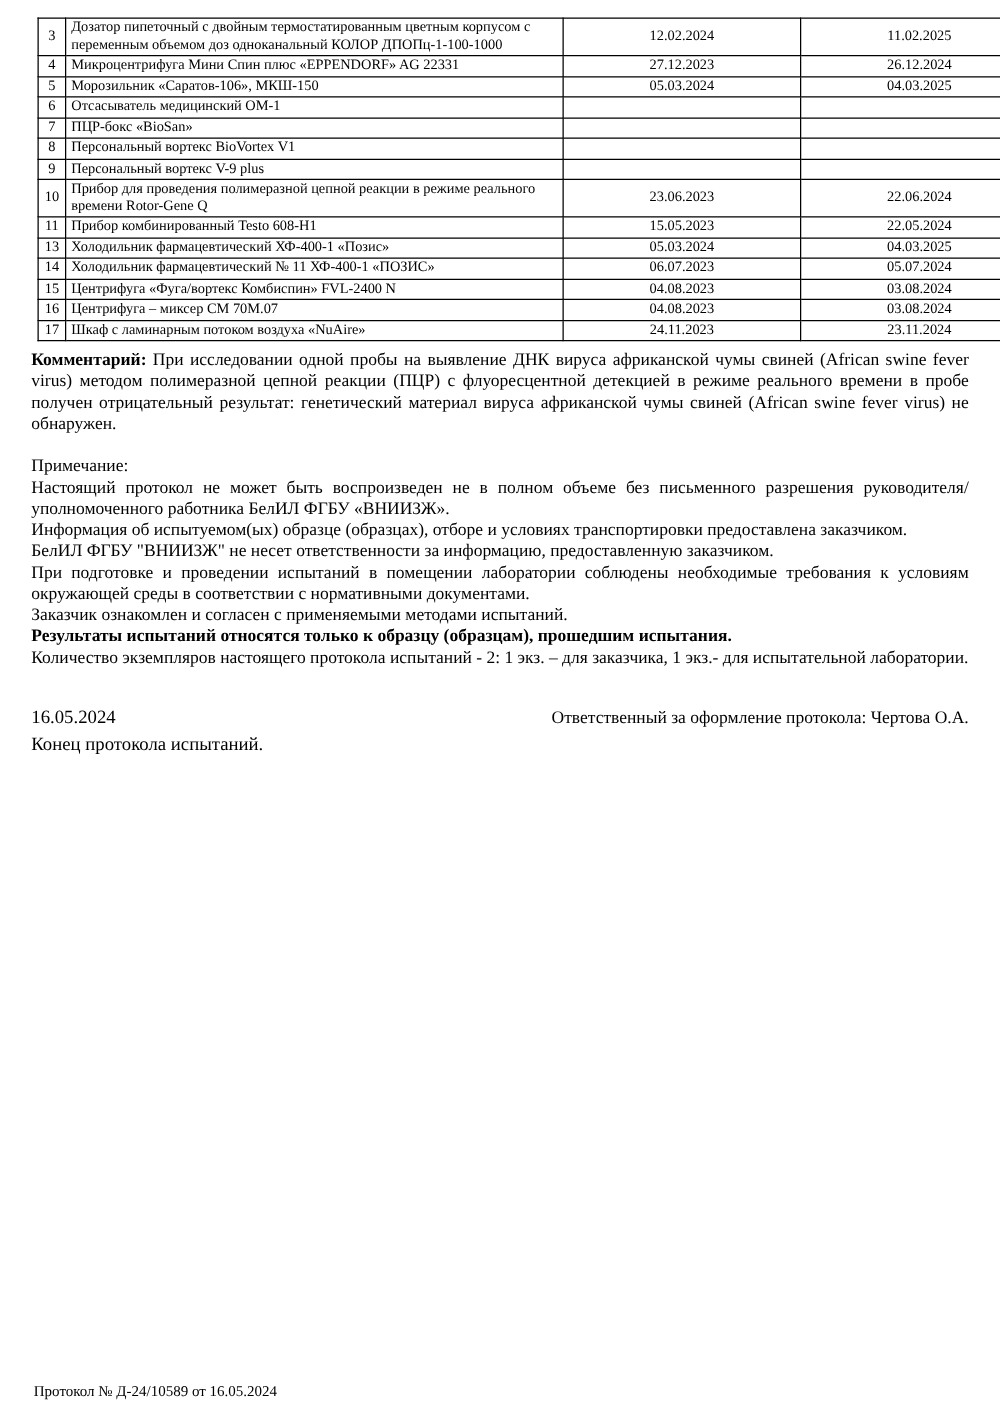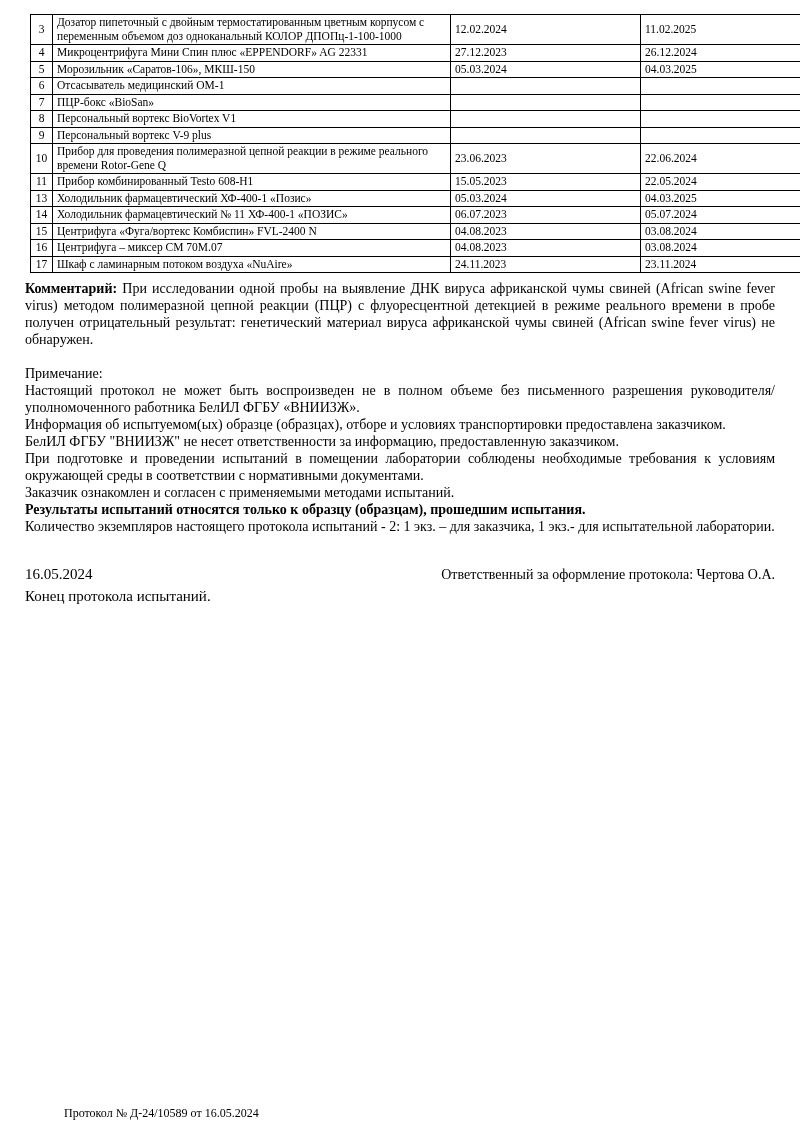--- a/index.html
+++ b/index.html
@@ -24,21 +24,21 @@
   }
   .equip-table td {
     border: 1px solid #000000;
     padding: 1px 4px;
     vertical-align: middle;
     overflow: hidden;
   }
   .equip-table tr { height: 16px; }
   td.c-num  { width: 22px;  text-align: center; padding: 1px 1px; }
   td.c-name { width: 398px; text-align: left; }
-  td.c-date { width: 190px; text-align: left; }
+  td.c-date { width: 190px; text-align: center; }
   
   .content { padding: 0 25px; }
   .para {
     font-size: 14px;
     line-height: 17px;
     text-align: justify;
   }
   .comment { margin-top: 7px; }
   .note-title { margin-top: 17px; text-align: left; }
   .bold { font-weight: bold; }
@@ -53,21 +53,20 @@
   .sig-resp { font-size: 14px; }
   .end-line { font-size: 15px; line-height: 20px; margin-top: 3px; }
   
   .footer {
     position: absolute;
     left: 27px;
     right: 25px;
     bottom: 11px;
     font-size: 12px;
     line-height: 15px;
-    margin-left: 37px;
   }
   .footer-row { display: flex; justify-content: space-between; }
 </style>
 </head>
 <body>
 
 <div class="page">
 
   <table class="equip-table">
     <tbody>

